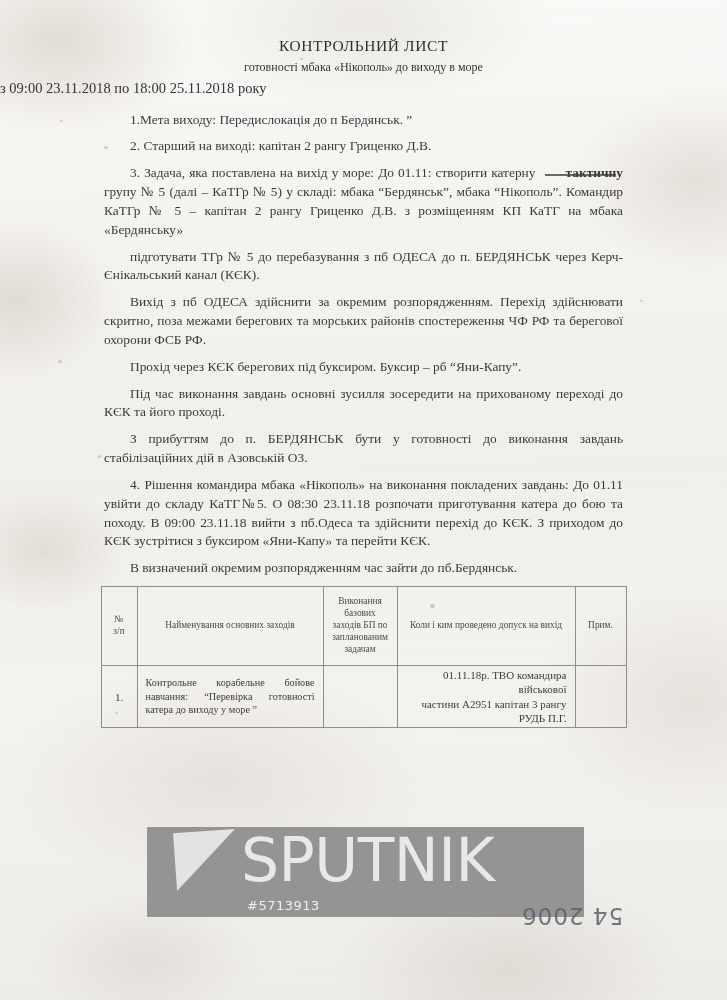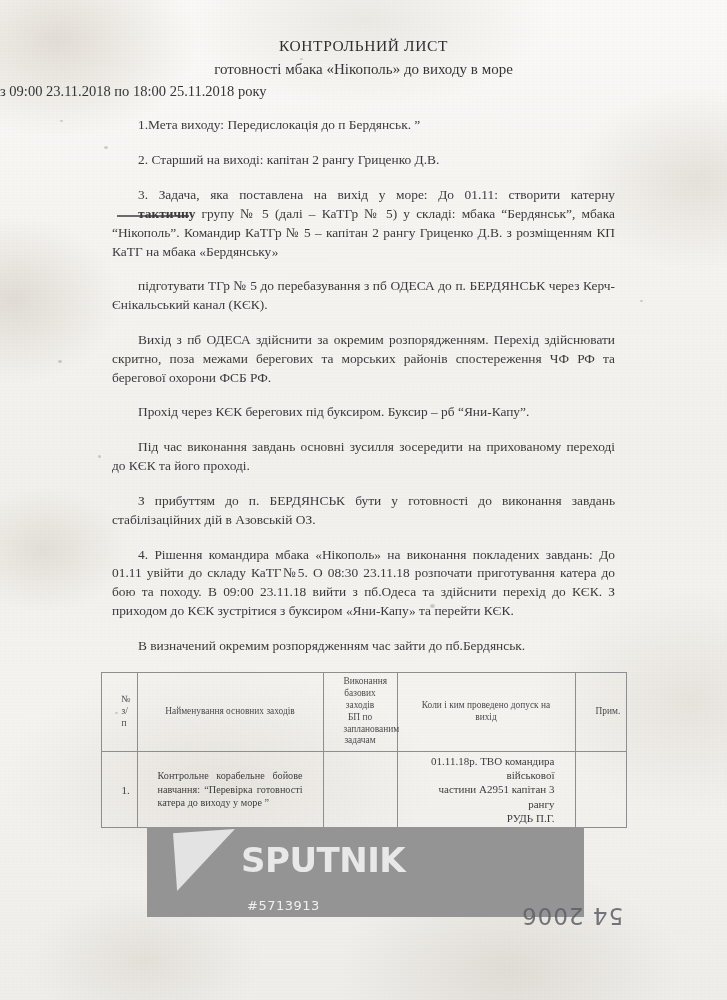--- a/index.html
+++ b/index.html
@@ -51,42 +51,42 @@
   .doc-title {
     text-align: center;
     font-size: 15.5px;
     letter-spacing: 0.6px;
     color: #2f2f31;
     margin: 38px 0 0 0;
     line-height: 1.0;
   }
   .doc-subtitle {
     text-align: center;
-    font-size: 15px;
+    font-size: 12px;
     color: #343436;
     margin-top: 6px;
     line-height: 1.25;
   }
   .doc-period {
     text-align: left;
     font-size: 14.5px;
     color: #343436;
     margin-top: 4px;
     line-height: 1.25;
   }
   
   .body-block {
     margin: 14px 96px 0 96px;
     font-size: 13.4px;
     line-height: 1.405;
     text-align: justify;
     color: #3a3a3c;
   }
   .para {
-    margin: 16px;
+    margin: 8px;
     text-indent: 26px;
     text-align: justify;
     text-align-last: left;
   }
   .strike-over {
     position: relative;
     display: inline-block;
     font-weight: bold;
   }
   .strike-over::after {
@@ -110,21 +110,21 @@
     margin: 6px auto 0 auto;
     width: 525px;
     border-collapse: collapse;
     table-layout: fixed;
     color: #3d3d3f;
   }
   table.measures th,
   table.measures td {
     border: 1px solid #8e8e90;
     vertical-align: middle;
-    padding: 2px 20px;
+    padding: 2px 8px;
   }
   table.measures th {
     font-weight: normal;
     font-size: 9.4px;
     line-height: 1.26;
     text-align: center;
     color: #4a4a4c;
     height: 74px;
   }
   .col-no     { width: 36px; }
@@ -172,22 +172,22 @@
     height: 0;
     border-left: 62px solid #e3e3e3;
     border-bottom: 58px solid transparent;
     border-top: 0 solid transparent;
     transform: rotate(-4deg);
     margin-right: 4px;
     flex: none;
   }
   .wm-word {
     font-family: "DejaVu Sans", sans-serif;
-    font-weight: bold;
-    font-size: 34px;
+    font-weight: normal;
+    font-size: 60px;
     letter-spacing: -0.5px;
     color: #e8e8e8;
     line-height: 0.9;
   }
   .wm-id {
     font-family: "DejaVu Sans", sans-serif;
     font-size: 13px;
     color: #f0f0f0;
     margin-left: 100px;
     margin-top: 9px;

